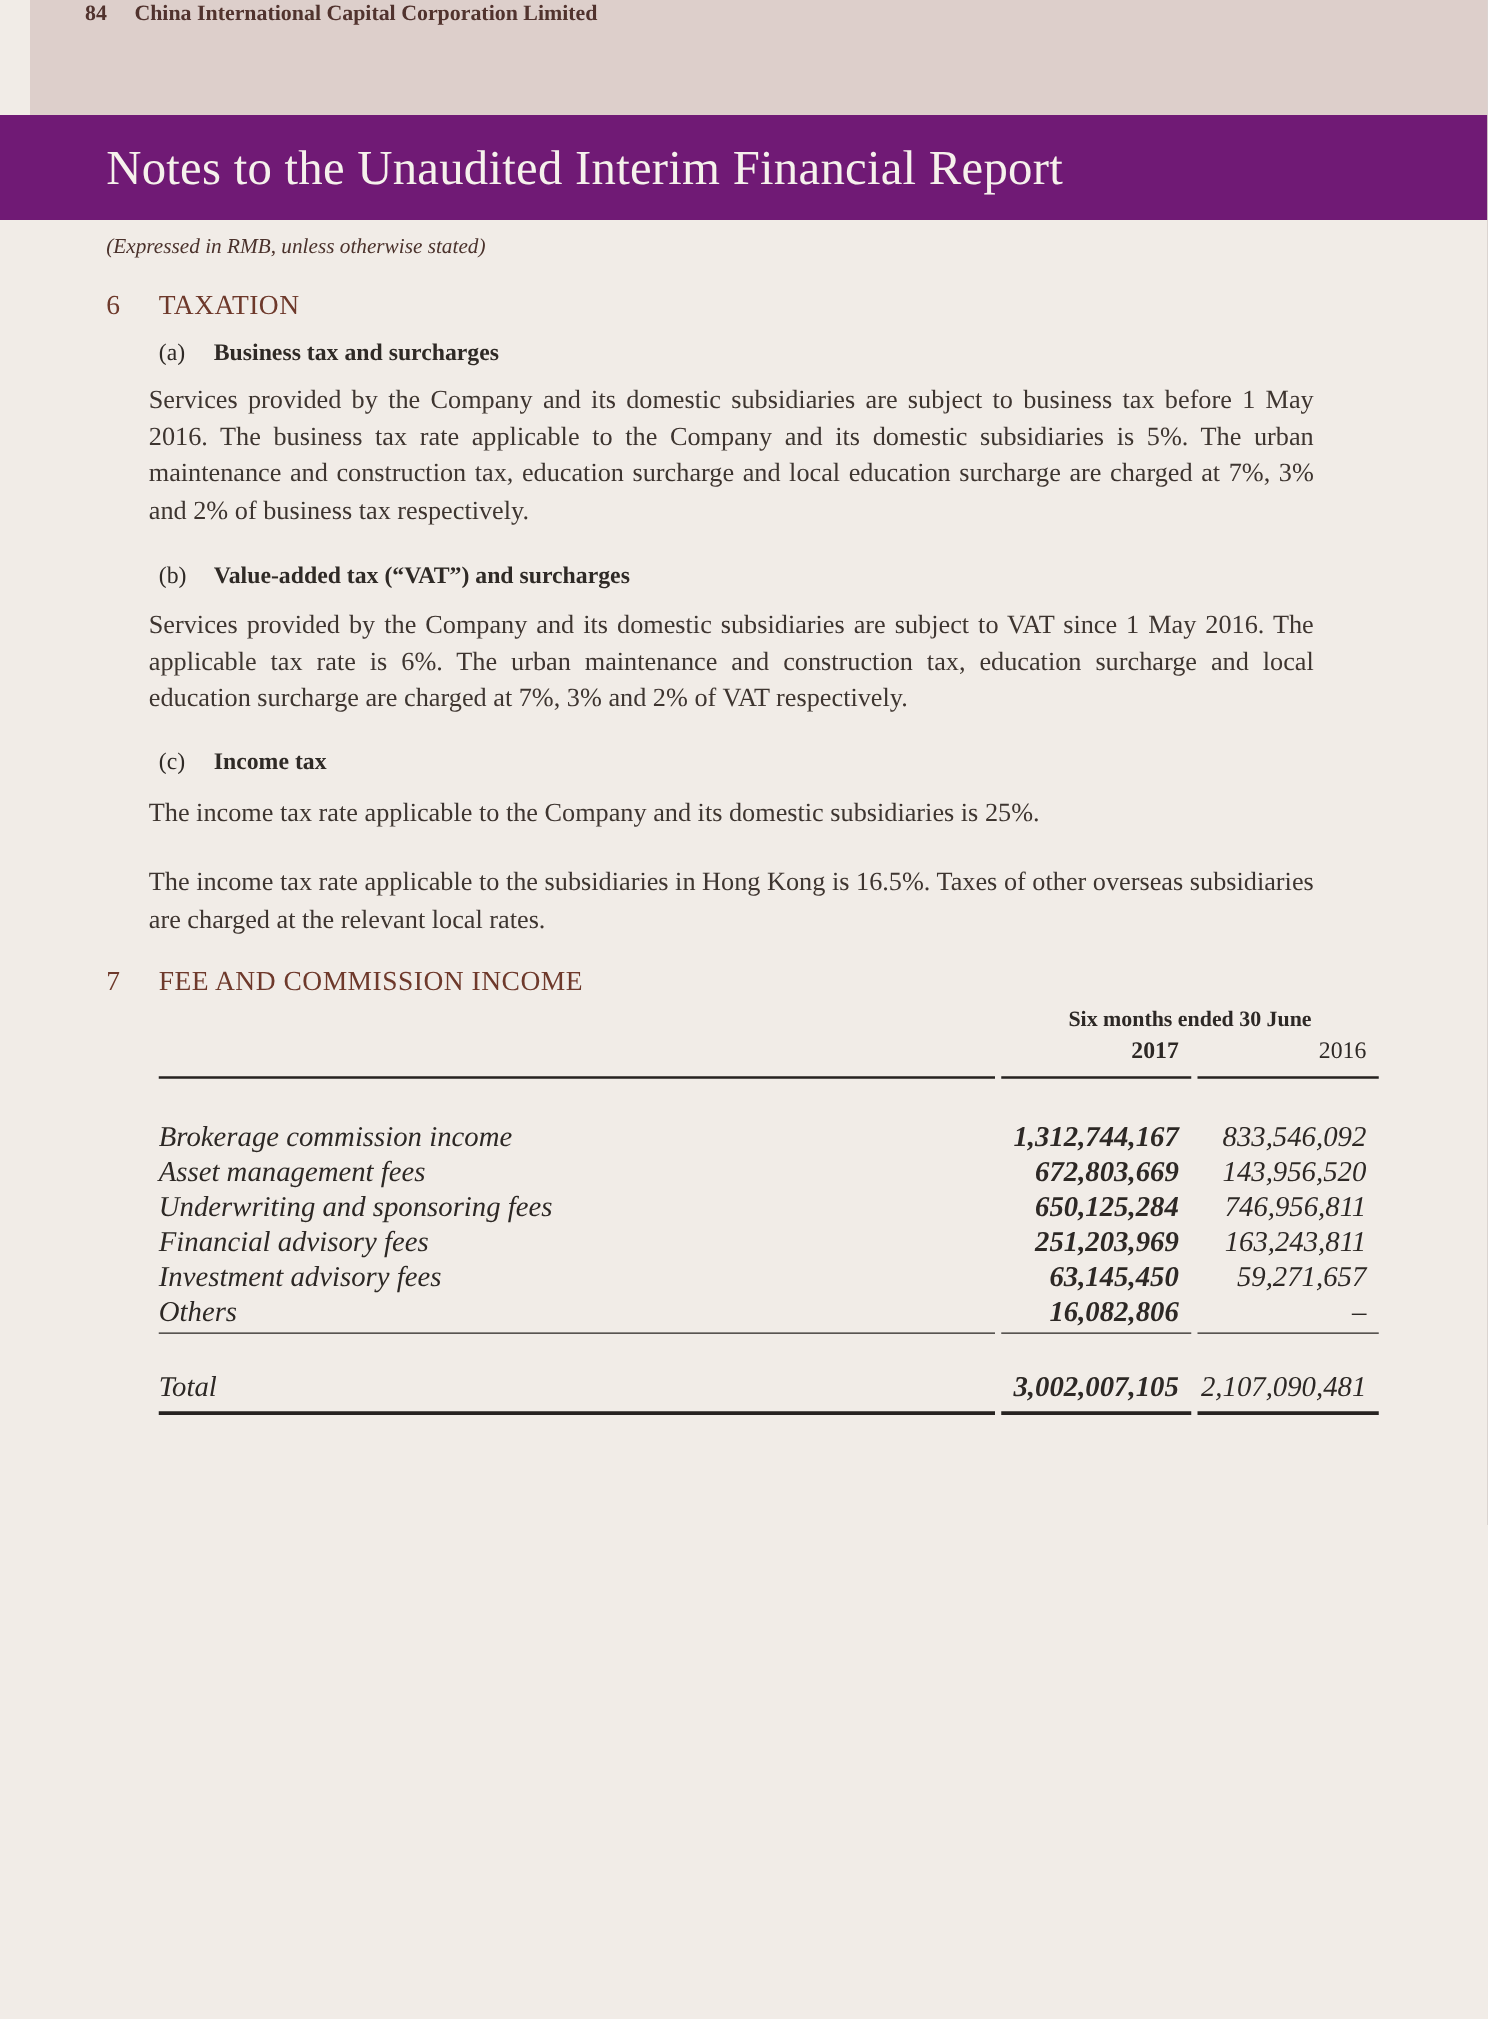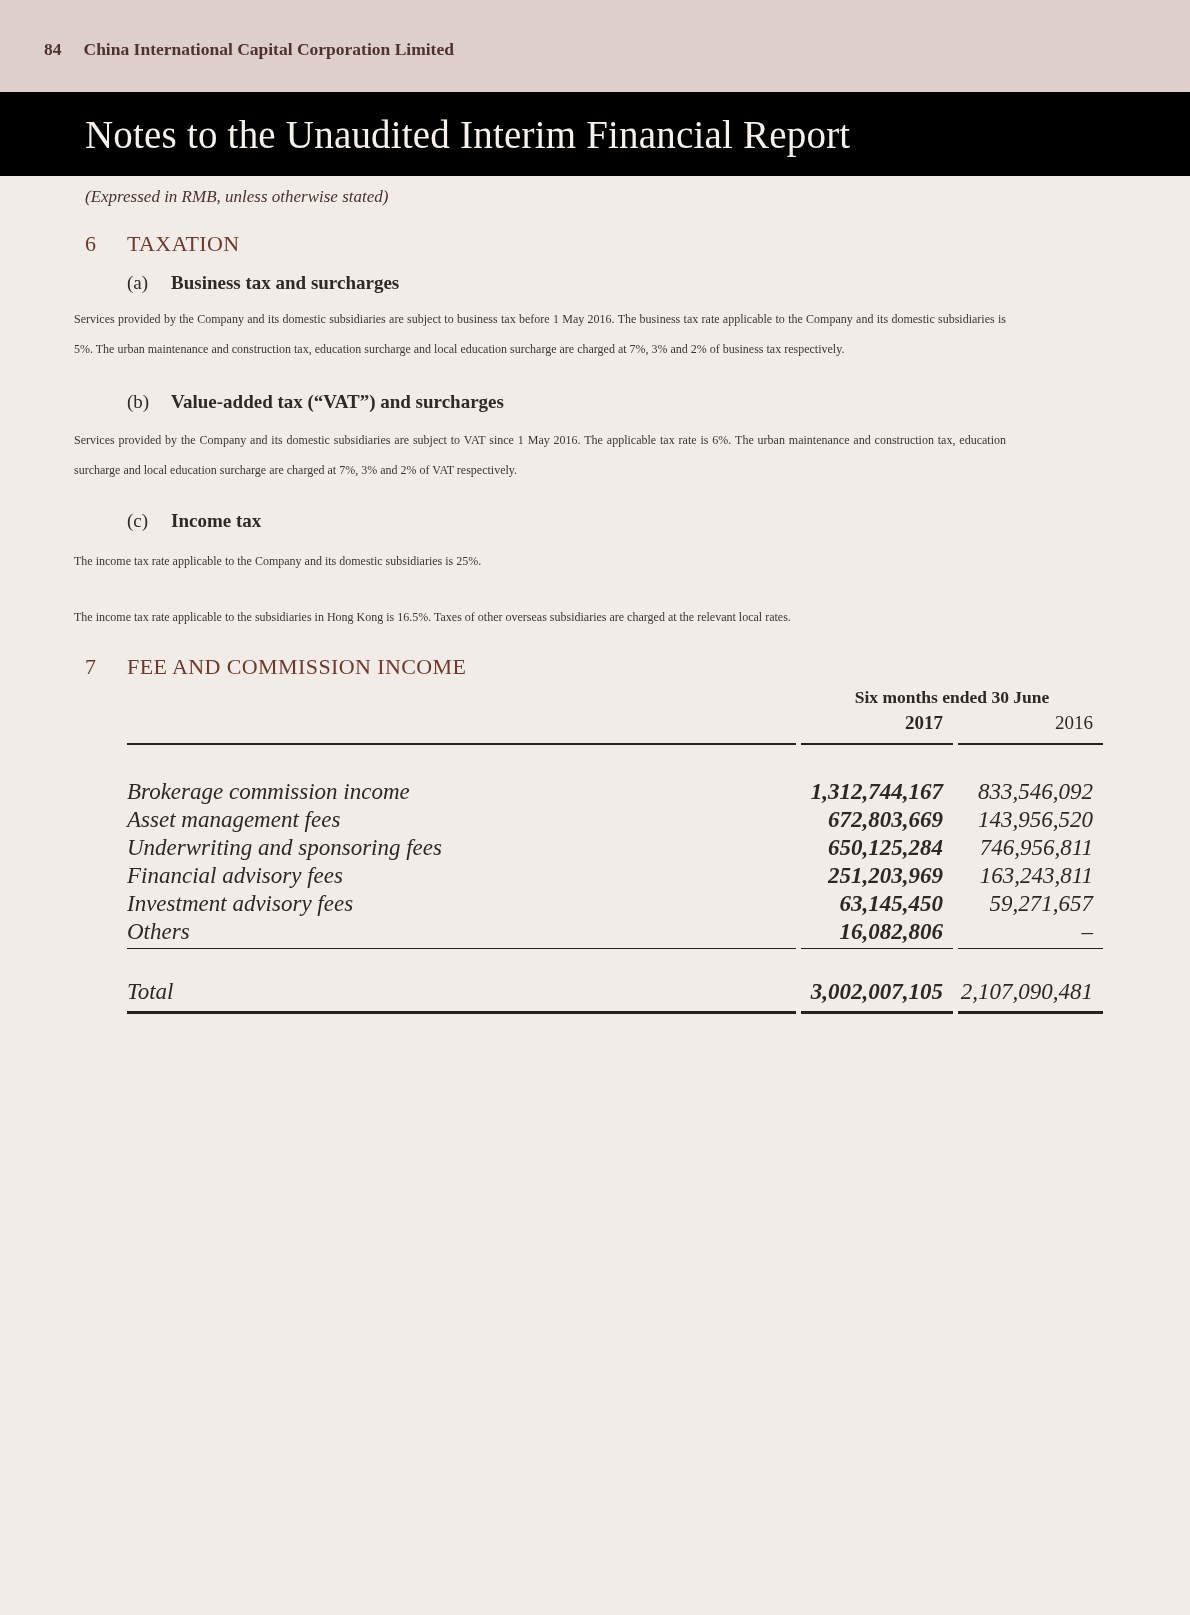--- a/index.html
+++ b/index.html
@@ -6,28 +6,28 @@
   html,body { background:#c9c2bd; }
   .page {
     width:1190px; height:1615px; margin:0 auto; position:relative;
     background:#f1ece7;
     font-family:"Liberation Serif", "DejaVu Serif", serif;
     overflow:hidden;
   }
   
   .top-strip {
     height:92px; background:#ddcfcb;
-    display:flex; align-items:flex-end;
+    display:flex; 
     padding:0 0 32px 44px;
-    color:#51332e; font-size:17.5px; font-weight:bold;
+    color:#51332e; font-size:17.5px; font-weight:bold;margin-left:24px;
   }
   .top-strip .company { margin-left:22px; }
   
   .banner {
-    height:84px; background:#000000;
+    height:84px; background:#701a75;
     display:flex; align-items:center; padding-left:85px;
   }
   .banner h1 {
     color:#f6f1ec; font-size:39px; font-weight:normal; letter-spacing:0.2px;
   }
   .expressed {
     margin:11px 0 0 85px; font-size:17px; font-style:italic; color:#4b322c;
   }
   
   .sec-head { display:flex; margin-left:85px; color:#6e392b; }
@@ -35,22 +35,22 @@
   .sec-head .sec-title { font-size:22px; line-height:26px; font-weight:normal; letter-spacing:0.4px; }
   .sec6 .sec-head { margin-top:24px; }
   .sec7 .sec-head { margin-top:22px; }
   .subsec-head { display:flex; margin-left:127px; color:#2f2a26; }
   .subsec-head .subsec-label { width:44px; font-size:19px; line-height:24px; }
   .subsec-head h3 { font-size:19px; line-height:24px; font-weight:bold; }
   .subsec-a .subsec-head { margin-top:14px; }
   .subsec-b .subsec-head { margin-top:26px; }
   .subsec-c .subsec-head { margin-top:24px; }
   p.body {
-    margin-left:74px; width:932px; text-align:justify;
-    font-size:12px; line-height:29.5px; color:#3e3530;
+    margin-left:119px; width:932px; text-align:justify;
+    font-size:21px; line-height:29.5px; color:#3e3530;
   }
   .subsec-a p.body { margin-top:10px; }
   .subsec-b p.body { margin-top:12px; }
   .subsec-c p.body.first { margin-top:14px; }
   .subsec-c p.body.second { margin-top:26px; }
   
   .fin-table { margin-left:127px; width:976px; color:#2d2825; }
   .cl { flex:1 1 auto; min-width:0; }
   .c17 { width:152px; flex:0 0 152px; text-align:right; padding-right:10px; }
   .c16 { width:145px; flex:0 0 145px; text-align:right; padding-right:10px; }

